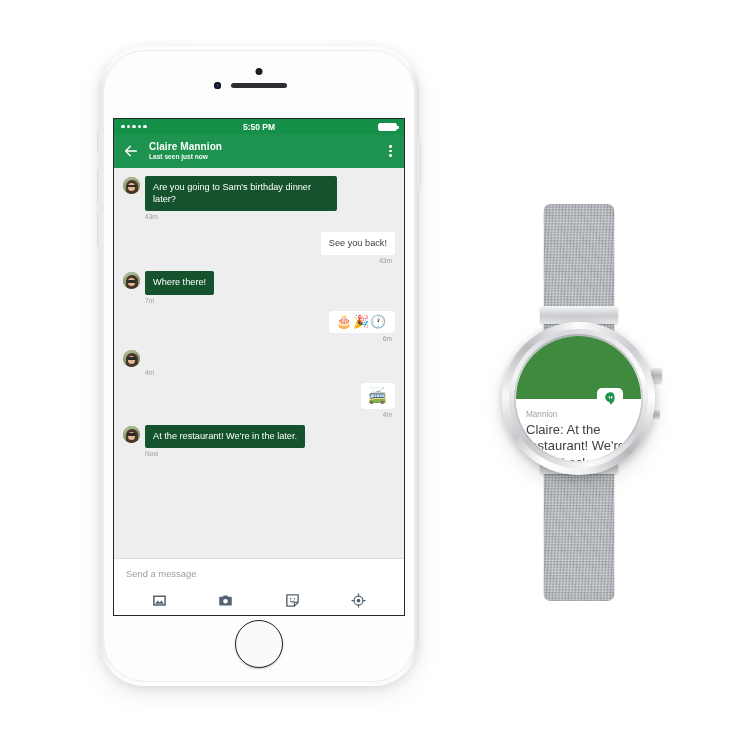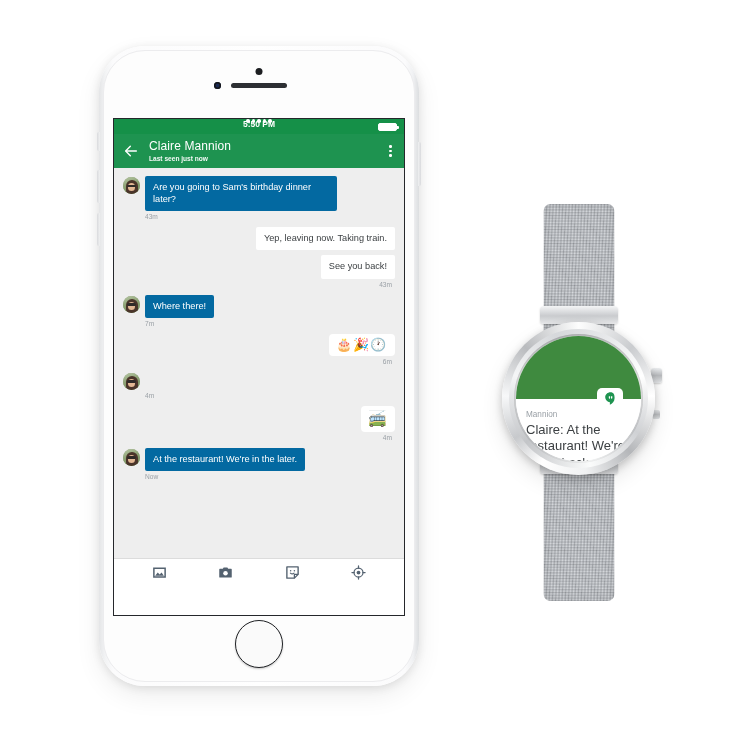--- a/index.html
+++ b/index.html
@@ -100,21 +100,20 @@
 
   .status-bar {
     height: 15px;
     background: #159048;
     display: flex;
     align-items: center;
     padding: 0 7px;
     color: #ffffff;
     font-size: 8.5px;
     font-weight: bold;
-    flex-direction: column;
   }
   .sig-dots { display: flex; gap: 2px; align-items: center; }
   .sig-dots i { width: 3.6px; height: 3.6px; border-radius: 50%; background: #ffffff; display:block; }
   .status-time {
     position: absolute; left: 0; right: 0;
     text-align: center;
     font-size: 8.5px; font-weight: bold;
     pointer-events: none;
   }
   .battery {
@@ -141,21 +140,21 @@
     color: #ffffff;
   }
   .back-arrow {
     width: 16px; height: 16px;
     flex: none;
     margin-right: 10px;
     cursor: pointer;
   }
   .back-arrow svg { display: block; }
   .titles { flex: 1; min-width: 0; line-height: 1.15; }
-  .contact-name { font-size: 12px; font-weight: normal; letter-spacing: .1px; }
+  .contact-name { font-size: 10px; font-weight: bold; letter-spacing: .1px; }
   .contact-status { font-size: 6.6px; font-weight: bold; opacity: .95; margin-top: 1px; }
   .overflow-dots { display: flex; flex-direction: column; gap: 2.1px; padding: 4px 3px; cursor: pointer; }
   .overflow-dots i { width: 2.6px; height: 2.6px; border-radius: 50%; background: #fff; display: block; }
 
   .thread {
     height: 407px;
     background: #eeeeee;
     padding: 8px 0 6px 0;
     overflow: hidden;
   }
@@ -181,21 +180,21 @@
 
   .bubble {
     max-width: 192px;
     padding: 5px 8px 6px 8px;
     font-size: 9.2px;
     line-height: 1.32;
     border-radius: 2px;
     word-wrap: break-word;
   }
   .bubble.in {
-    background: #0369a1;
+    background: #14532d;
     color: #ffffff;
   }
   .bubble.out {
     background: #ffffff;
     color: #3c4043;
   }
   .bubble.sticker {
     background: #ffffff;
     padding: 4px 7px 5px 7px;
     border-radius: 4px;
@@ -427,23 +426,20 @@
           <div class="avatar">
             <span class="av-sky"></span>
               <span class="av-hair"></span>
             <span class="av-face"></span>
               <span class="av-glass"></span>
           </div>
           <div class="bubble in">Are you going to Sam's birthday dinner later?</div>
         </div>
         <div class="ts in">43m</div>
 
-        <div class="row out">
-          <div class="bubble out">Yep, leaving now. Taking train.</div>
-        </div>
         <div class="ts out" style="margin-bottom:3px;"></div>
 
         <div class="row out">
           <div class="bubble out">See you back!</div>
         </div>
         <div class="ts out">43m</div>
 
         <div class="row in">
           <div class="avatar">
             <span class="av-sky"></span>
@@ -482,20 +478,21 @@
             <span class="av-face"></span>
               <span class="av-glass"></span>
           </div>
           <div class="bubble in">At the restaurant! We're in the later.</div>
         </div>
         <div class="ts in">Now</div>
 
       </div>
 
       <div class="composer">
+        <div class="composer-input">Send a message</div>
         <div class="composer-tools">
 
           <div class="tool">
             <svg viewBox="0 0 24 24" fill="currentColor">
               <path d="M3 5h18v14H3z" fill="none" stroke="currentColor" stroke-width="2.4"></path>
               <path d="M5 17l4.2-5.2 3 3.4L15.3 12 19 17z"></path>
             </svg>
           </div>
 
           <div class="tool">

